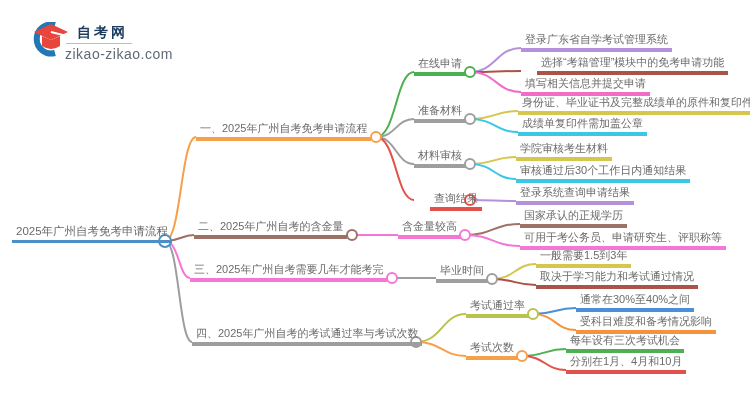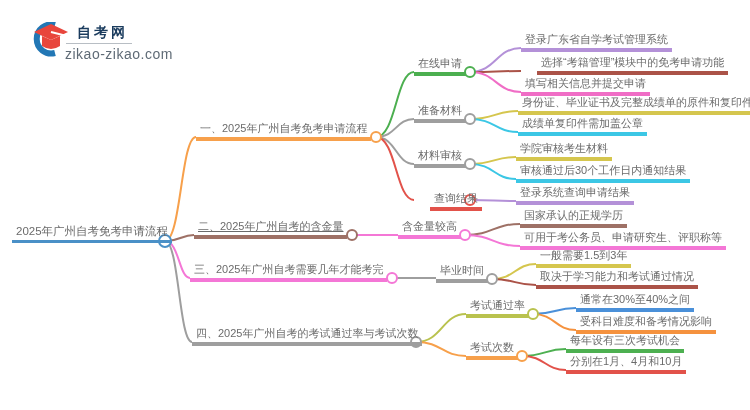--- a/index.html
+++ b/index.html
@@ -95,21 +95,21 @@
     <path d="M21,10 L33,13 L33,20" fill="none" stroke="#ffffff" stroke-width="2"></path>
   </svg>
   <div class="logo-title">自考网</div>
   <div class="logo-divider"></div>
   <div class="logo-domain">zikao-zikao.com</div>
 </div>
 
 <div class="node root" style="left: 12px; top: 223px; border-bottom-color: rgb(74, 144, 199);">2025年广州自考免考申请流程</div>
 
 <div class="node" style="left: 196px; top: 120px; border-bottom-color: rgb(247, 160, 75);">一、2025年广州自考免考申请流程</div>
-<div class="node" style="left: 194px; top: 218px; border-bottom-color: rgb(158, 113, 102); text-decoration: underline;">二、2025年广州自考的含金量</div>
+<div class="node" style="left: 194px; top: 218px; border-bottom-color: rgb(158, 113, 102);">二、2025年广州自考的含金量</div>
 <div class="node" style="left: 190px; top: 261px; border-bottom-color: rgb(244, 119, 214);">三、2025年广州自考需要几年才能考完</div>
 <div class="node" style="left: 192px; top: 325px; border-bottom-color: rgb(158, 158, 158);">四、2025年广州自考的考试通过率与考试次数</div>
 
 <div class="node" style="left: 414px; top: 55px; border-bottom-color: rgb(76, 175, 80);">在线申请</div>
 <div class="node" style="left: 414px; top: 102px; border-bottom-color: rgb(158, 158, 158);">准备材料</div>
 <div class="node" style="left: 414px; top: 147px; border-bottom-color: rgb(158, 158, 158);">材料审核</div>
 <div class="node" style="left: 414px; top: 190px; border-bottom-color: rgb(226, 82, 74); margin-left: 16px;">查询结果</div>
 <div class="node" style="left: 398px; top: 218px; border-bottom-color: rgb(244, 119, 214); text-align: center;">含金量较高</div>
 <div class="node" style="left: 436px; top: 262px; border-bottom-color: rgb(158, 158, 158);">毕业时间</div>
 <div class="node" style="left: 466px; top: 297px; border-bottom-color: rgb(185, 194, 78);">考试通过率</div>

